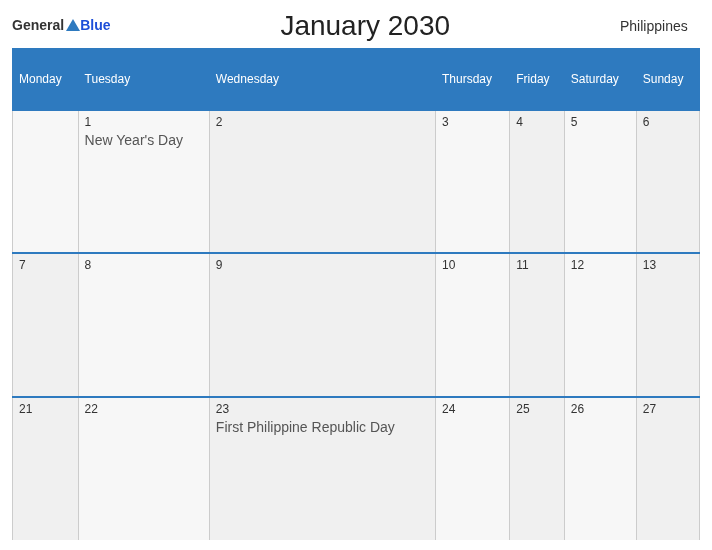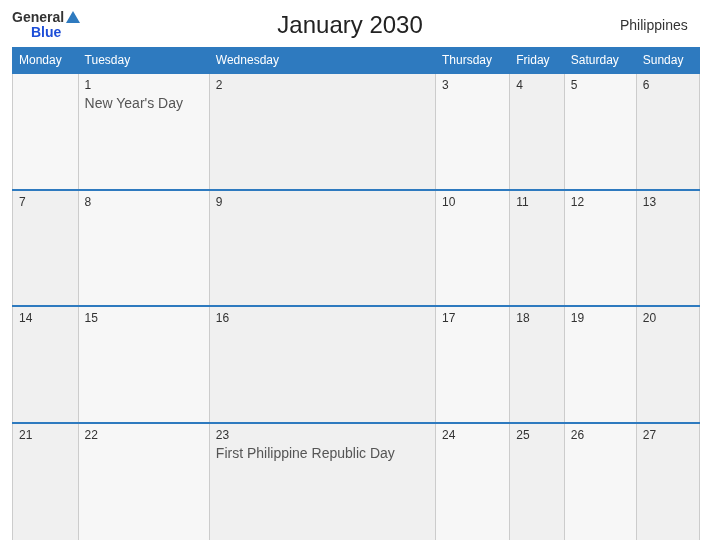--- a/index.html
+++ b/index.html
@@ -19,22 +19,22 @@
     }
     .header {
       display: flex;
       align-items: center;
       justify-content: space-between;
       margin-bottom: 6px;
       position: relative;
     }
     .logo {
       display: flex;
-      flex-direction: column;
-      align-items: center;
+      flex-direction: row;
+      align-items: flex-end;
       font-size: 13px;
       line-height: 1.1;
     }
     .logo-general {
       color: #333;
       font-weight: bold;
       font-size: 14px;
     }
     .logo-blue {
       color: #1d4ed8;
@@ -48,21 +48,21 @@
     .logo-triangle {
       width: 0;
       height: 0;
       border-left: 7px solid transparent;
       border-right: 7px solid transparent;
       border-bottom: 12px solid #2e7abf;
       margin-left: 2px;
       margin-bottom: 1px;
     }
     .title {
-      font-size: 24px;
+      font-size: 28px;
       font-weight: normal;
       color: #222;
       text-align: center;
       flex: 1;
     }
     .country {
       font-size: 14px;
       color: #333;
       text-align: left;
       min-width: 80px;
@@ -70,21 +70,21 @@
     .calendar-table {
       width: 100%;
       border-collapse: collapse;
       flex: 1;
     }
     .calendar-table thead tr th {
       background-color: #2e7abf;
       color: #fff;
       font-size: 12px;
       font-weight: normal;
-      padding: 5px 6px;
+      padding: 23px 6px;
       text-align: left;
       border: 1px solid #2e7abf;
     }
     .calendar-table tbody tr {
       border-top: 2px solid #2e7abf;
     }
     .calendar-table tbody tr td {
       vertical-align: top;
       font-size: 12px;
       color: #333;
@@ -185,43 +185,20 @@
           </td>
           <td>
             <span class="day-number">12</span>
           </td>
           <td>
             <span class="day-number">13</span>
           </td>
         </tr>
         <tr>
           <td>
-            <span class="day-number">14</span>
-          </td>
-          <td>
-            <span class="day-number">15</span>
-          </td>
-          <td>
-            <span class="day-number">16</span>
-          </td>
-          <td>
-            <span class="day-number">17</span>
-          </td>
-          <td>
-            <span class="day-number">18</span>
-          </td>
-          <td>
-            <span class="day-number">19</span>
-          </td>
-          <td>
-            <span class="day-number">20</span>
-          </td>
-        </tr>
-        <tr>
-          <td>
             <span class="day-number">21</span>
           </td>
           <td>
             <span class="day-number">22</span>
           </td>
           <td>
             <span class="day-number">23</span>
             <span class="holiday-name">First Philippine Republic Day</span>
           </td>
           <td>

